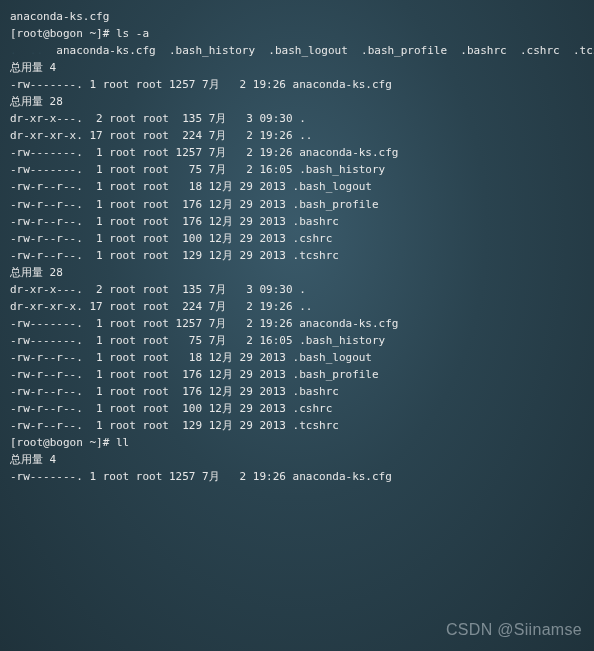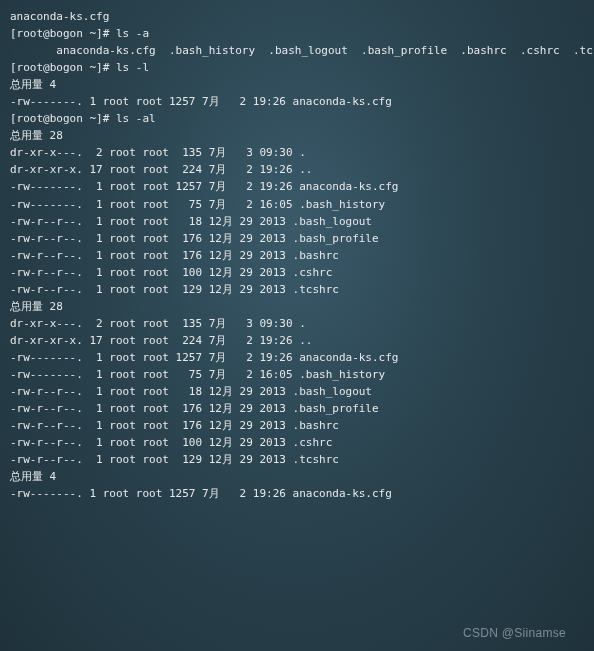--- a/index.html
+++ b/index.html
@@ -11,41 +11,39 @@
     color:#e8e8e8;
     line-height:1.55;
     padding:8px 10px 0 10px;
     box-sizing:border-box;
     position:relative;
     overflow:hidden;
   }
   .row{white-space:pre;}
   .cursor{display:inline-block;width:7px;height:13px;background:#00ff7f;vertical-align:text-bottom;}
   .watermark{
-    position:absolute;right:28px;bottom:8px;
-    font-family:sans-serif;font-size:12px;color:rgba(200,210,215,0.55);
+    position:absolute;right:12px;bottom:8px;
+    font-family:sans-serif;font-size:16px;color:rgba(200,210,215,0.55);
     letter-spacing:0.3px;
   }
   .hidden-dot{color:#2a434f;}
 </style>
 </head>
 <body>
 
 <div>
 
   <div class="row">anaconda-ks.cfg</div>
 
   <div class="row"><span>[root@bogon ~]# </span><span>ls -a</span></div>
   <div class="row"><span class="hidden-dot">.  ..</span><span>  anaconda-ks.cfg  .bash_history  .bash_logout  .bash_profile  .bashrc  .cshrc  .tcshrc</span></div>
 
-  <div class="row"><span>[root@bogon ~]# </span><span>ls -l</span></div>
   <div class="row">总用量 4</div>
   <div class="row">-rw-------. 1 root root 1257 7月   2 19:26 anaconda-ks.cfg</div>
 
-  <div class="row"><span>[root@bogon ~]# </span><span>ls -al</span></div>
   <div class="row">总用量 28</div>
   <div class="row">dr-xr-x---.  2 root root  135 7月   3 09:30 .</div>
   <div class="row">dr-xr-xr-x. 17 root root  224 7月   2 19:26 ..</div>
   <div class="row">-rw-------.  1 root root 1257 7月   2 19:26 anaconda-ks.cfg</div>
   <div class="row">-rw-------.  1 root root   75 7月   2 16:05 .bash_history</div>
   <div class="row">-rw-r--r--.  1 root root   18 12月 29 2013 .bash_logout</div>
   <div class="row">-rw-r--r--.  1 root root  176 12月 29 2013 .bash_profile</div>
   <div class="row">-rw-r--r--.  1 root root  176 12月 29 2013 .bashrc</div>
   <div class="row">-rw-r--r--.  1 root root  100 12月 29 2013 .cshrc</div>
   <div class="row">-rw-r--r--.  1 root root  129 12月 29 2013 .tcshrc</div>
@@ -54,19 +52,20 @@
   <div class="row">dr-xr-x---.  2 root root  135 7月   3 09:30 .</div>
   <div class="row">dr-xr-xr-x. 17 root root  224 7月   2 19:26 ..</div>
   <div class="row">-rw-------.  1 root root 1257 7月   2 19:26 anaconda-ks.cfg</div>
   <div class="row">-rw-------.  1 root root   75 7月   2 16:05 .bash_history</div>
   <div class="row">-rw-r--r--.  1 root root   18 12月 29 2013 .bash_logout</div>
   <div class="row">-rw-r--r--.  1 root root  176 12月 29 2013 .bash_profile</div>
   <div class="row">-rw-r--r--.  1 root root  176 12月 29 2013 .bashrc</div>
   <div class="row">-rw-r--r--.  1 root root  100 12月 29 2013 .cshrc</div>
   <div class="row">-rw-r--r--.  1 root root  129 12月 29 2013 .tcshrc</div>
 
+  <div class="row"><span>[root@bogon ~]# </span><span>ll</span></div>
   <div class="row">总用量 4</div>
   <div class="row">-rw-------. 1 root root 1257 7月   2 19:26 anaconda-ks.cfg</div>
 
 
 </div>
 
 <div class="watermark">CSDN @Siinamse</div>
 
 </body></html>

